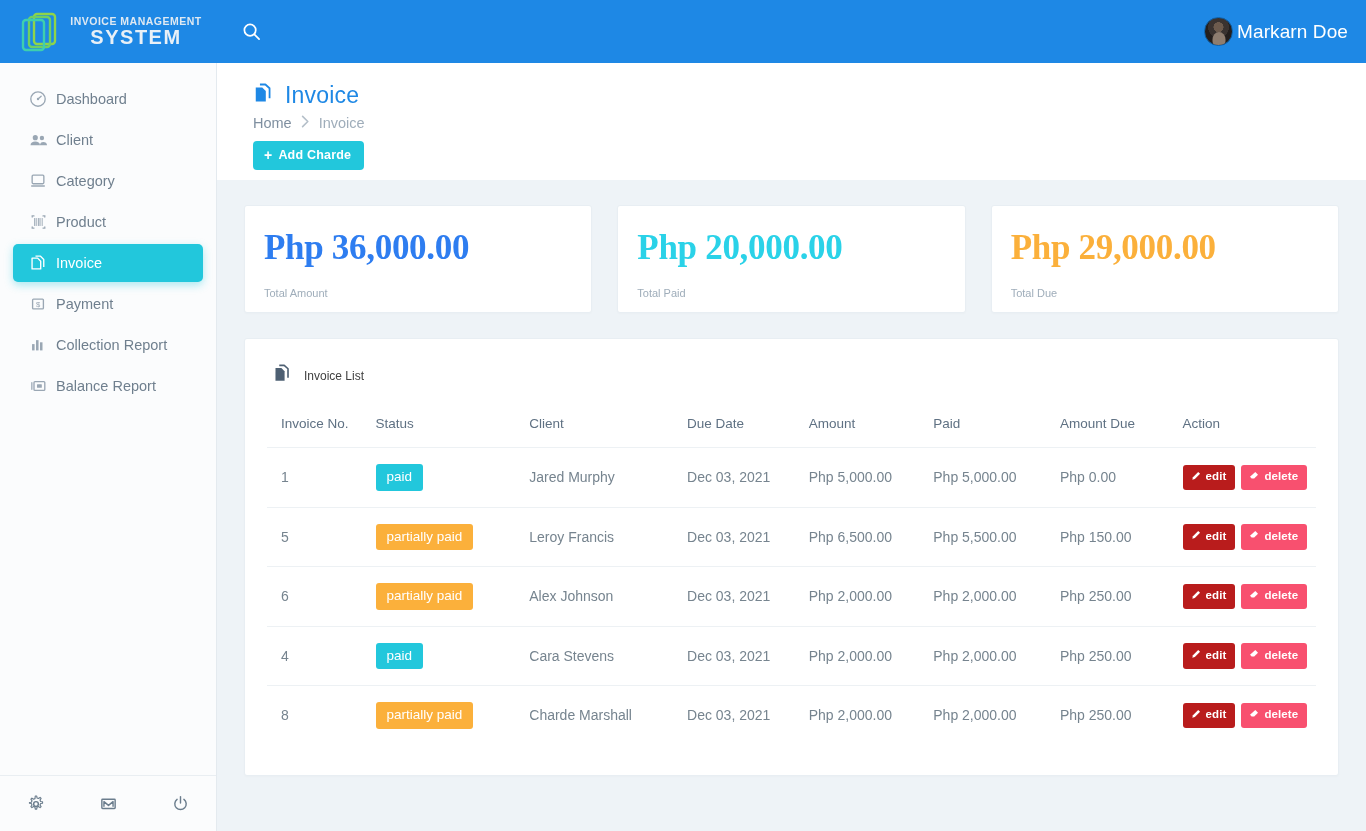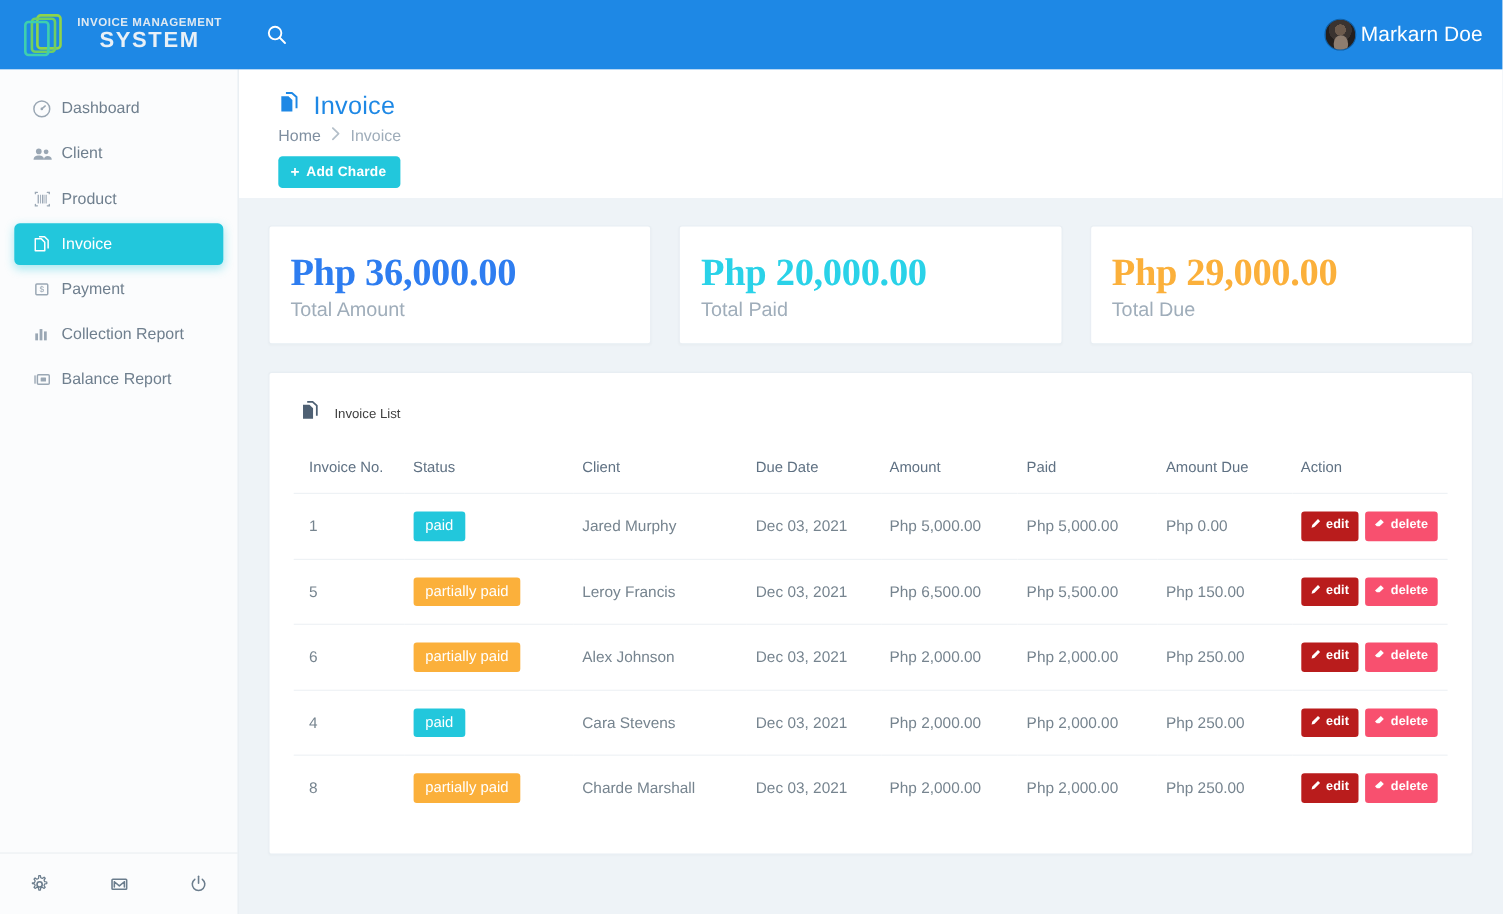--- a/index.html
+++ b/index.html
@@ -247,23 +247,23 @@
     box-shadow: 0 1px 2px rgba(0,0,0,.02);
   }
   .stat-value {
     font-family: "Liberation Serif", serif;
     font-weight: bold;
     font-size: 35px;
     line-height: 1;
     letter-spacing: -0.3px;
   }
   .stat-label {
-    font-size: 18px;
+    font-size: 11px;
     color: #9fadba;
-    margin-top: 6px;
+    margin-top: 22px;
   }
 
   
   .list-card {
     margin-top: 25px;
     background: #ffffff;
     border: 1px solid #e8eef3;
     border-radius: 3px;
     padding: 19px 22px 30px 22px;
     box-shadow: 0 1px 2px rgba(0,0,0,.02);
@@ -397,20 +397,29 @@
           <svg width="19" height="19" viewBox="0 0 20 20">
             <circle cx="6.6" cy="7" r="2.7" fill="currentColor"></circle>
             <circle cx="13.6" cy="7.4" r="2.3" fill="currentColor"></circle>
             <path d="M1.6 15c0-2.7 2.2-4 5-4s5 1.3 5 4z" fill="currentColor"></path>
             <path d="M11.5 15c0-2.3 1.5-3.5 3.6-3.5S19 12.7 19 15z" fill="currentColor"></path>
           </svg>
         </span>
         <span class="nav-label">Client</span>
       </div>
 
+      <div class="nav-item">
+        <span class="nav-icon">
+          <svg width="18" height="18" viewBox="0 0 20 20">
+            <rect x="3.5" y="3.5" width="13" height="9.5" rx="1.2" fill="none" stroke="currentColor" stroke-width="1.5"></rect>
+            <line x1="3" y1="15.5" x2="17" y2="15.5" stroke="currentColor" stroke-width="1.6" stroke-linecap="round"></line>
+          </svg>
+        </span>
+        <span class="nav-label">Category</span>
+      </div>
 
       <div class="nav-item">
         <span class="nav-icon">
           <svg width="19" height="18" viewBox="0 0 20 20">
             <path d="M3 4.5V3.2h2M17 4.5V3.2h-2M3 15.5v1.3h2M17 15.5v1.3h-2" fill="none" stroke="currentColor" stroke-width="1.4" stroke-linecap="round"></path>
             <rect x="5.2" y="5.6" width="1.3" height="8.8" fill="currentColor"></rect>
             <rect x="7.6" y="5.6" width="0.9" height="8.8" fill="currentColor"></rect>
             <rect x="9.6" y="5.6" width="1.5" height="8.8" fill="currentColor"></rect>
             <rect x="12.2" y="5.6" width="0.9" height="8.8" fill="currentColor"></rect>
             <rect x="14.0" y="5.6" width="0.7" height="8.8" fill="currentColor"></rect>

